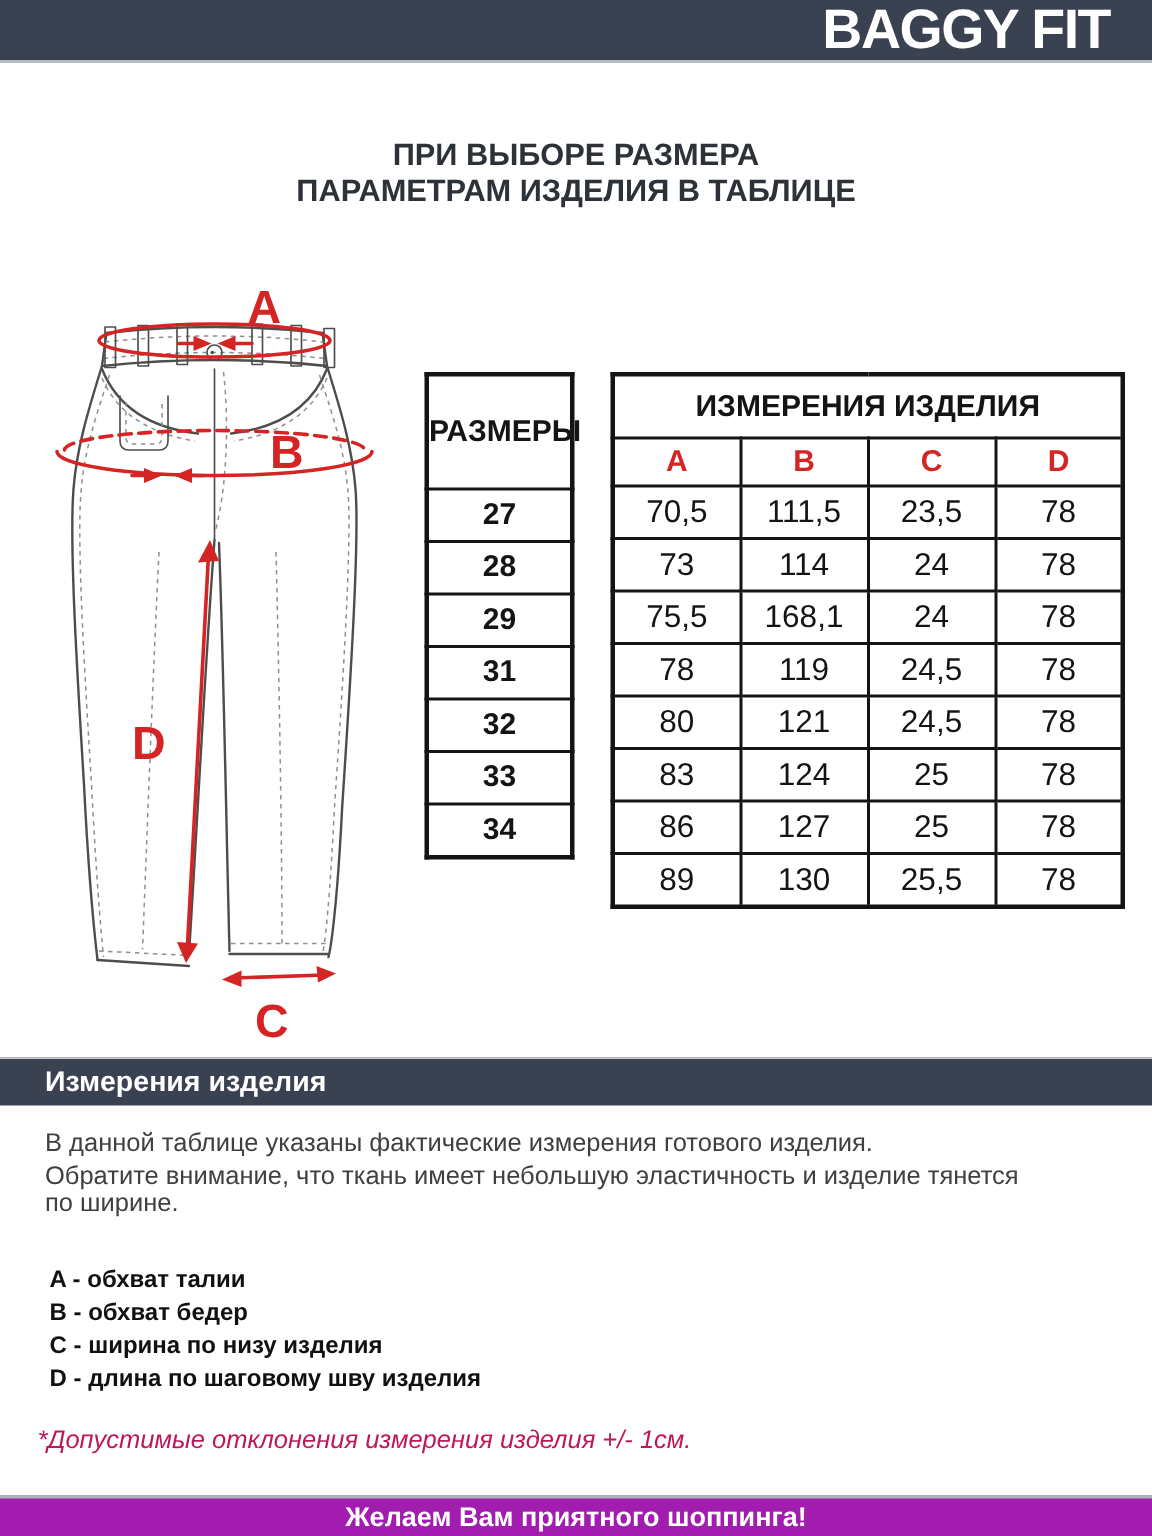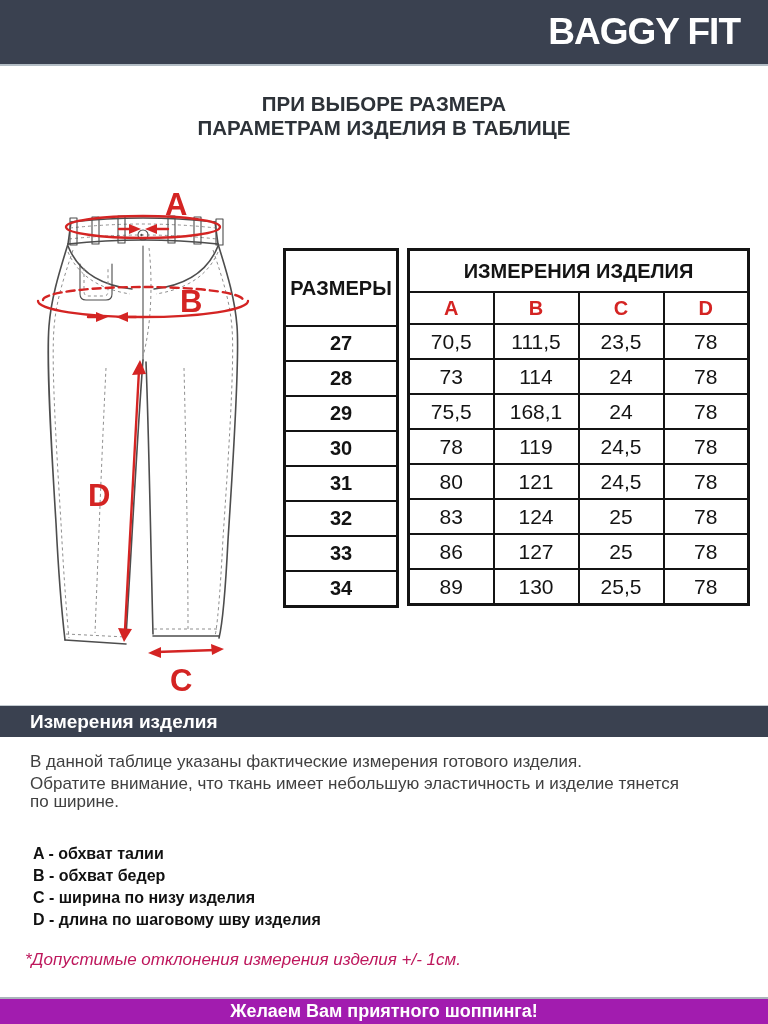--- a/index.html
+++ b/index.html
@@ -2,42 +2,42 @@
 <html><head>
 <meta charset="utf-8">
 <style>
   html,body{margin:0;padding:0;background:#ffffff;}
   .page{
     position:relative;width:768px;height:1024px;background:#fff;overflow:hidden;
     font-family:"Liberation Sans",sans-serif;color:#151515;
   }
   
   .top-bar{
-    position:absolute;top:0;left:0;width:768px;height:66px;background:#3a4150;
+    position:absolute;top:0;left:0;width:768px;height:42px;background:#3a4150;
     border-bottom:2px solid #b3bdc5;box-sizing:border-box;
     display:flex;align-items:center;justify-content:flex-end;padding-right:28px;
   }
   .brand{color:#ffffff;font-weight:bold;font-size:37px;letter-spacing:-1px;}
   
   .intro{
     position:absolute;top:92px;left:0;width:768px;text-align:center;
     color:#2d3238;font-weight:bold;font-size:20.5px;line-height:24px;
   }
   
   .figure{position:absolute;left:22px;top:188px;width:230px;height:512px;}
   .outline{fill:none;stroke:#4d4d4d;stroke-width:1.6;stroke-linecap:round;stroke-linejoin:round;}
   .thin{stroke-width:1.1;}
   .stitch{fill:none;stroke:#8f8f8f;stroke-width:1;stroke-dasharray:3 3;}
   .red-line{fill:none;stroke:#d42423;stroke-width:2.4;stroke-linecap:round;}
   .red-dash{fill:none;stroke:#d42423;stroke-width:2.4;stroke-dasharray:8 5;stroke-linecap:round;}
   .red-fill{fill:#d42423;stroke:none;}
   .red-label{fill:#d42423;font-weight:bold;font-size:31px;font-family:"Liberation Sans",sans-serif;}
   
   table{border-collapse:collapse;table-layout:fixed;background:#fff;}
-  .sizes-table{position:absolute;left:283px;top:248px;width:116px;border:3px solid #141414;}
+  .sizes-table{position:absolute;left:283px;top:248px;width:100px;border:3px solid #141414;}
   .sizes-table th,.sizes-table td{border:2px solid #141414;text-align:center;vertical-align:middle;padding:0;}
   .sizes-table th{height:74px;font-size:20px;color:#141414;}
   .sizes-table td{height:33px;font-size:20px;font-weight:bold;color:#141414;margin-top:42px;}
   .m-table{position:absolute;left:407px;top:248px;width:343px;border:3px solid #141414;}
   .m-table th,.m-table td{border:2px solid #141414;text-align:center;vertical-align:middle;padding:0;}
   .m-table .m-title th{height:40px;font-size:20px;color:#141414;}
   .m-table .m-cols th{height:30px;font-size:20px;color:#d42423;}
   .m-table td{height:33px;font-size:21px;font-weight:normal;color:#141414;}
   
   .section-bar{
@@ -150,23 +150,20 @@
     </thead>
     <tbody>
         <tr>
           <td>27</td>
         </tr>
         <tr>
           <td>28</td>
         </tr>
         <tr>
           <td>29</td>
-        </tr>
-        <tr>
-          <td>30</td>
         </tr>
         <tr>
           <td>31</td>
         </tr>
         <tr>
           <td>32</td>
         </tr>
         <tr>
           <td>33</td>
         </tr>

